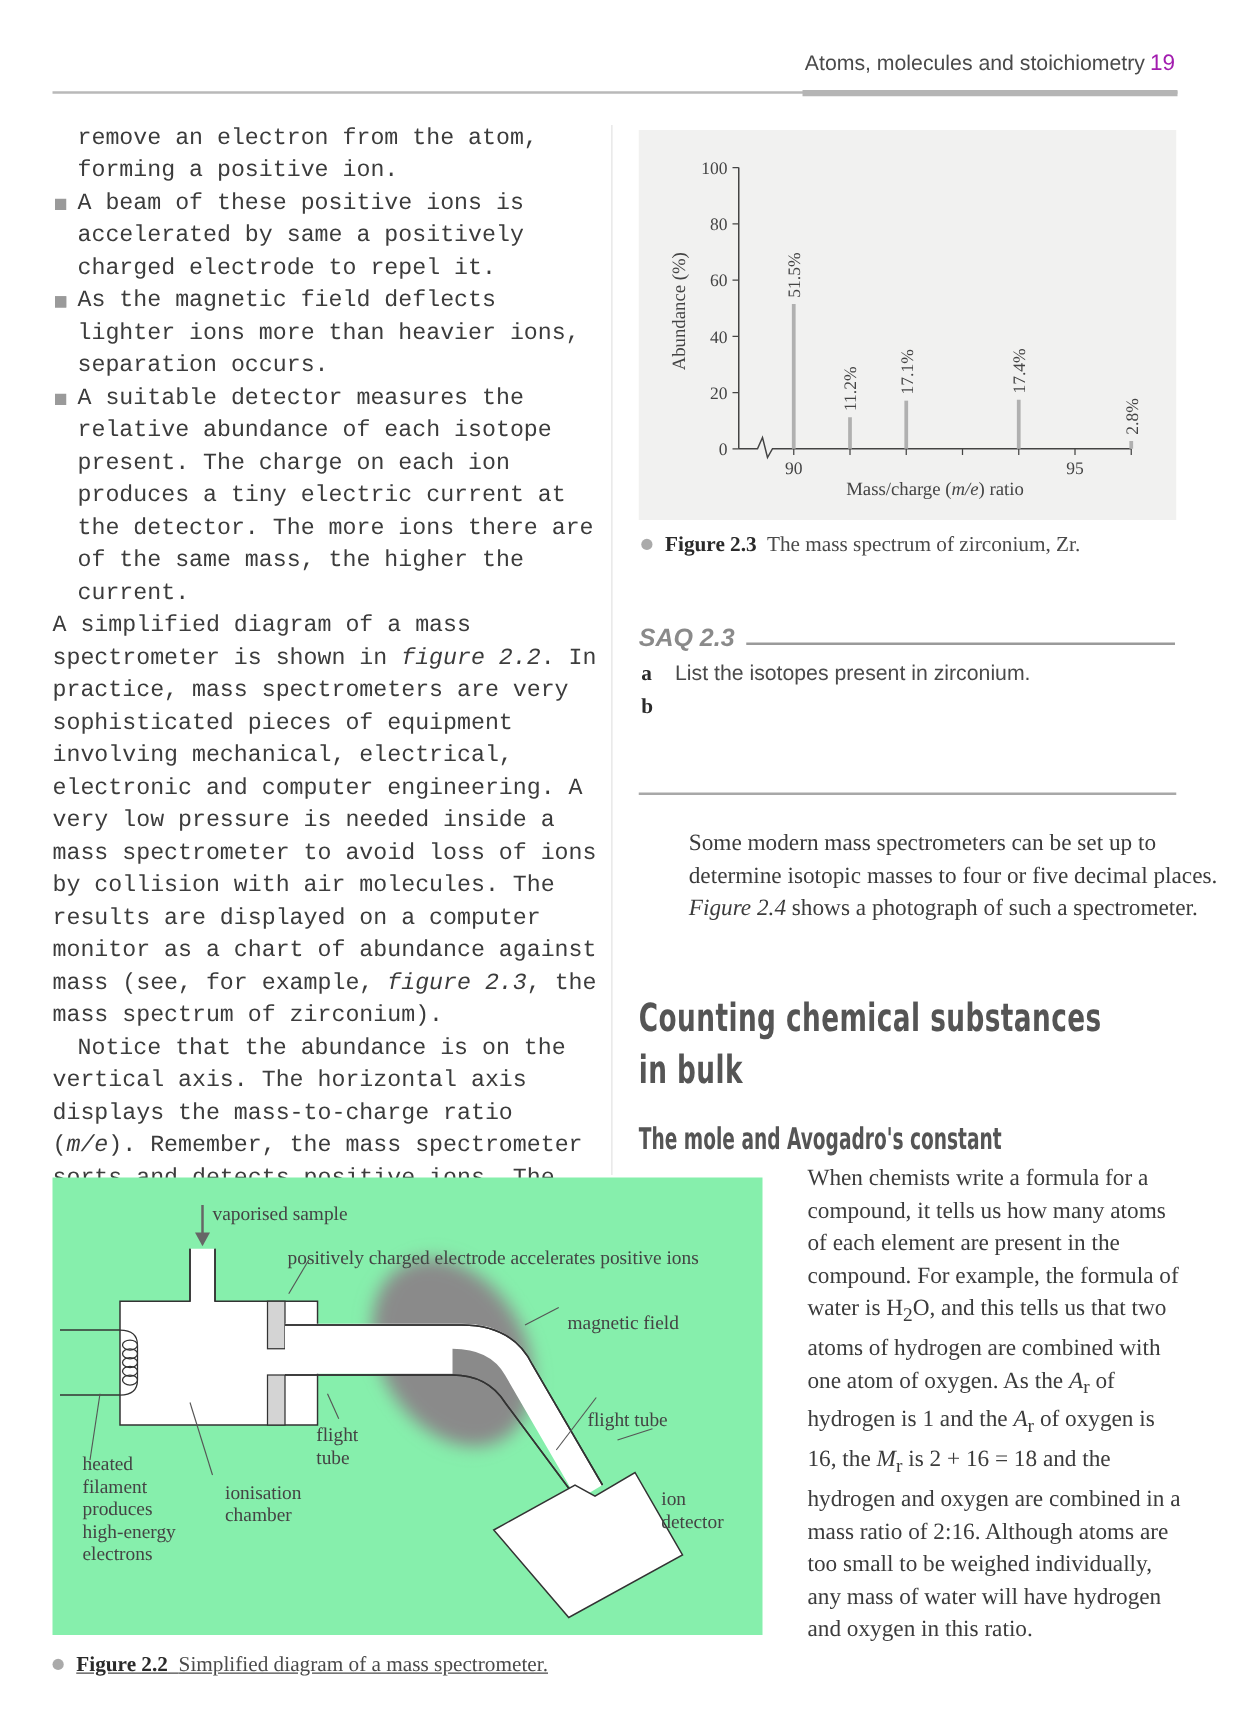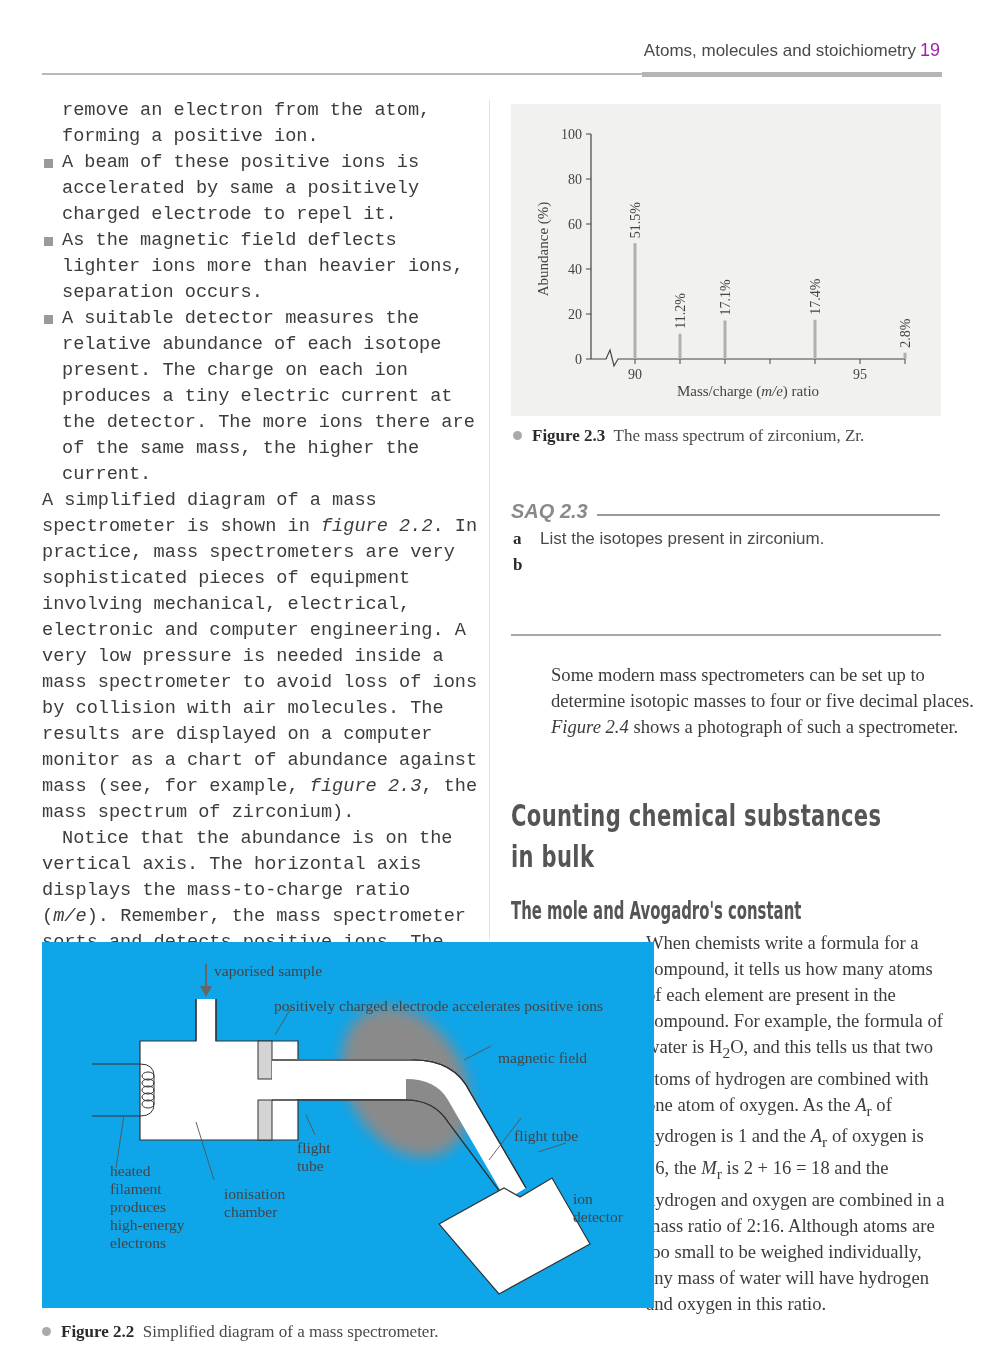--- a/index.html
+++ b/index.html
@@ -32,23 +32,23 @@
   .saq-letter { position:absolute; left:0; top:0; font-family:"Liberation Serif",serif; font-weight:bold; color:#2a2a2a; }
   .saq-bottom-rule { position:absolute; left:511px; top:634px; width:430px; height:2px; background:#a8a8a8; }
 
   .right-para { position:absolute; left:511px; top:662px; width:440px;margin-left:40px; }
   .h-large { position:absolute; left:511px; top:795px; width:440px; font-family:"DejaVu Sans",sans-serif; font-weight:bold;
              font-size:31px; line-height:41px; color:#555; transform:scaleX(0.68); transform-origin:left top; letter-spacing:0.5px; white-space:nowrap;}
   .h-medium { position:absolute; left:511px; top:897px; font-family:"DejaVu Sans",sans-serif; font-weight:bold; font-size:24px;
               color:#555; transform:scaleX(0.62); transform-origin:left top; white-space:nowrap; }
   .right-narrow { position:absolute; left:646px; top:930px; width:300px; }
 
-  .diagram-box { position:absolute; left:42px; top:942px; width:568px; height:366px; background:#0ea5e9;padding-left:44px; }
+  .diagram-box { position:absolute; left:42px; top:942px; width:568px; height:366px; background:#86efac; }
   .diagram-text { font-family:"Liberation Serif",serif; font-size:15.5px; fill:#444; }
-  .fig22-caption { position:absolute; left:42px; top:1322px; }
+  .fig22-caption { position:absolute; left:42px; top:1322px;text-decoration:underline; }
   .fig23-caption { position:absolute; left:513px; top:426px; }
 </style>
 </head>
 <body>
 
 <div class="header-title">
   <span>Atoms, molecules and stoichiometry</span><span class="pg">19</span>
 </div>
 <div class="header-rule-thin"></div>
 <div class="header-rule-thick"></div>

